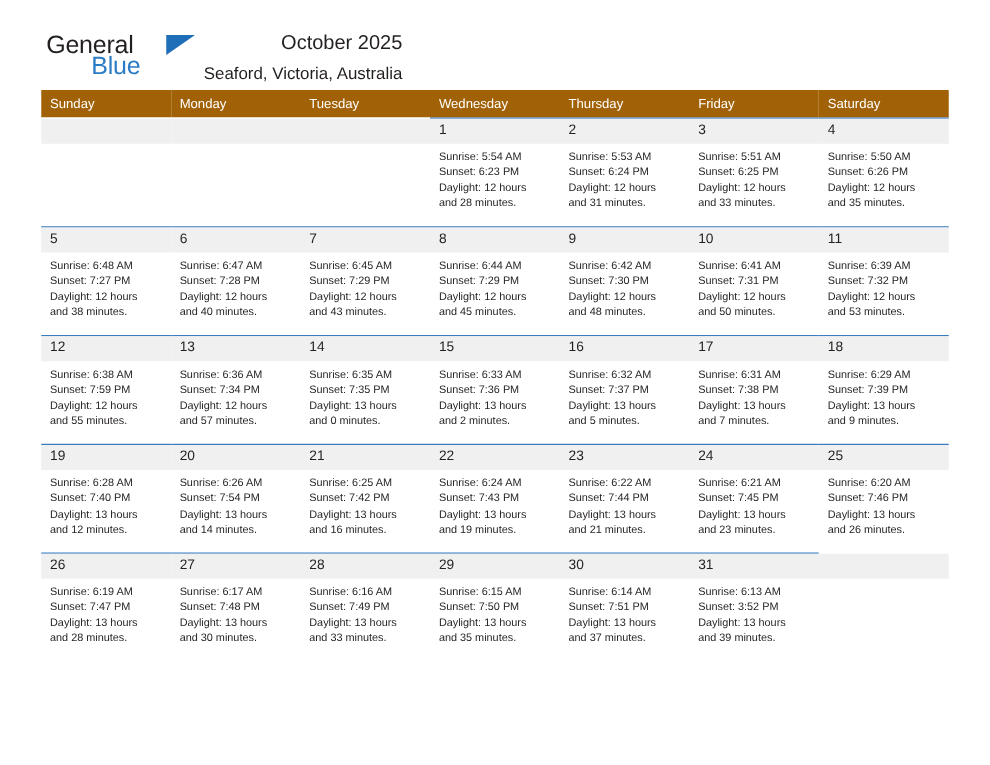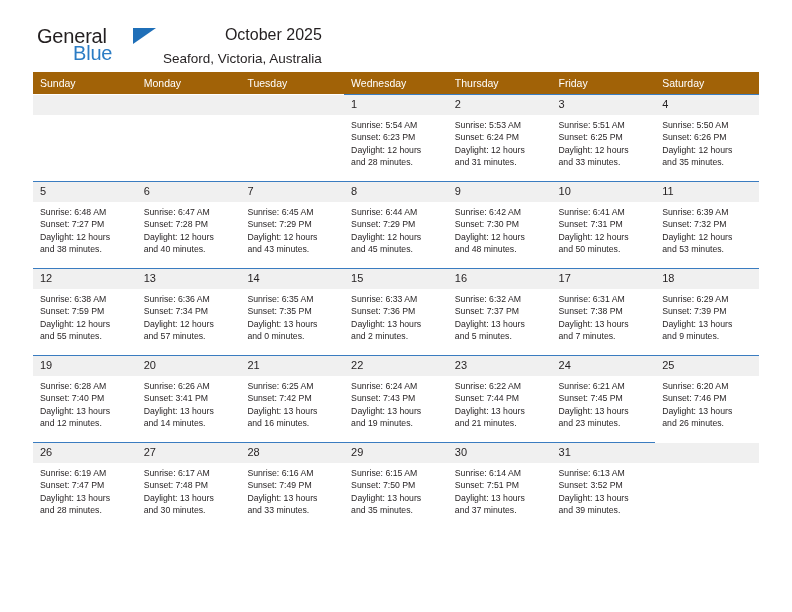--- a/index.html
+++ b/index.html
@@ -395,21 +395,21 @@
                 <div>Daylight: 13 hours</div>
                 <div>and 12 minutes.</div>
               </div>
             </div>
           </td>
           <td>
             <div class="cell has-day">
               <div class="daynum">20</div>
               <div class="info">
                 <div>Sunrise: 6:26 AM</div>
-                <div>Sunset: 3:41 PM</div>
+                <div>Sunset: 7:54 PM</div>
                 <div>Daylight: 13 hours</div>
                 <div>and 14 minutes.</div>
               </div>
             </div>
           </td>
           <td>
             <div class="cell has-day">
               <div class="daynum">21</div>
               <div class="info">
                 <div>Sunrise: 6:25 AM</div>

